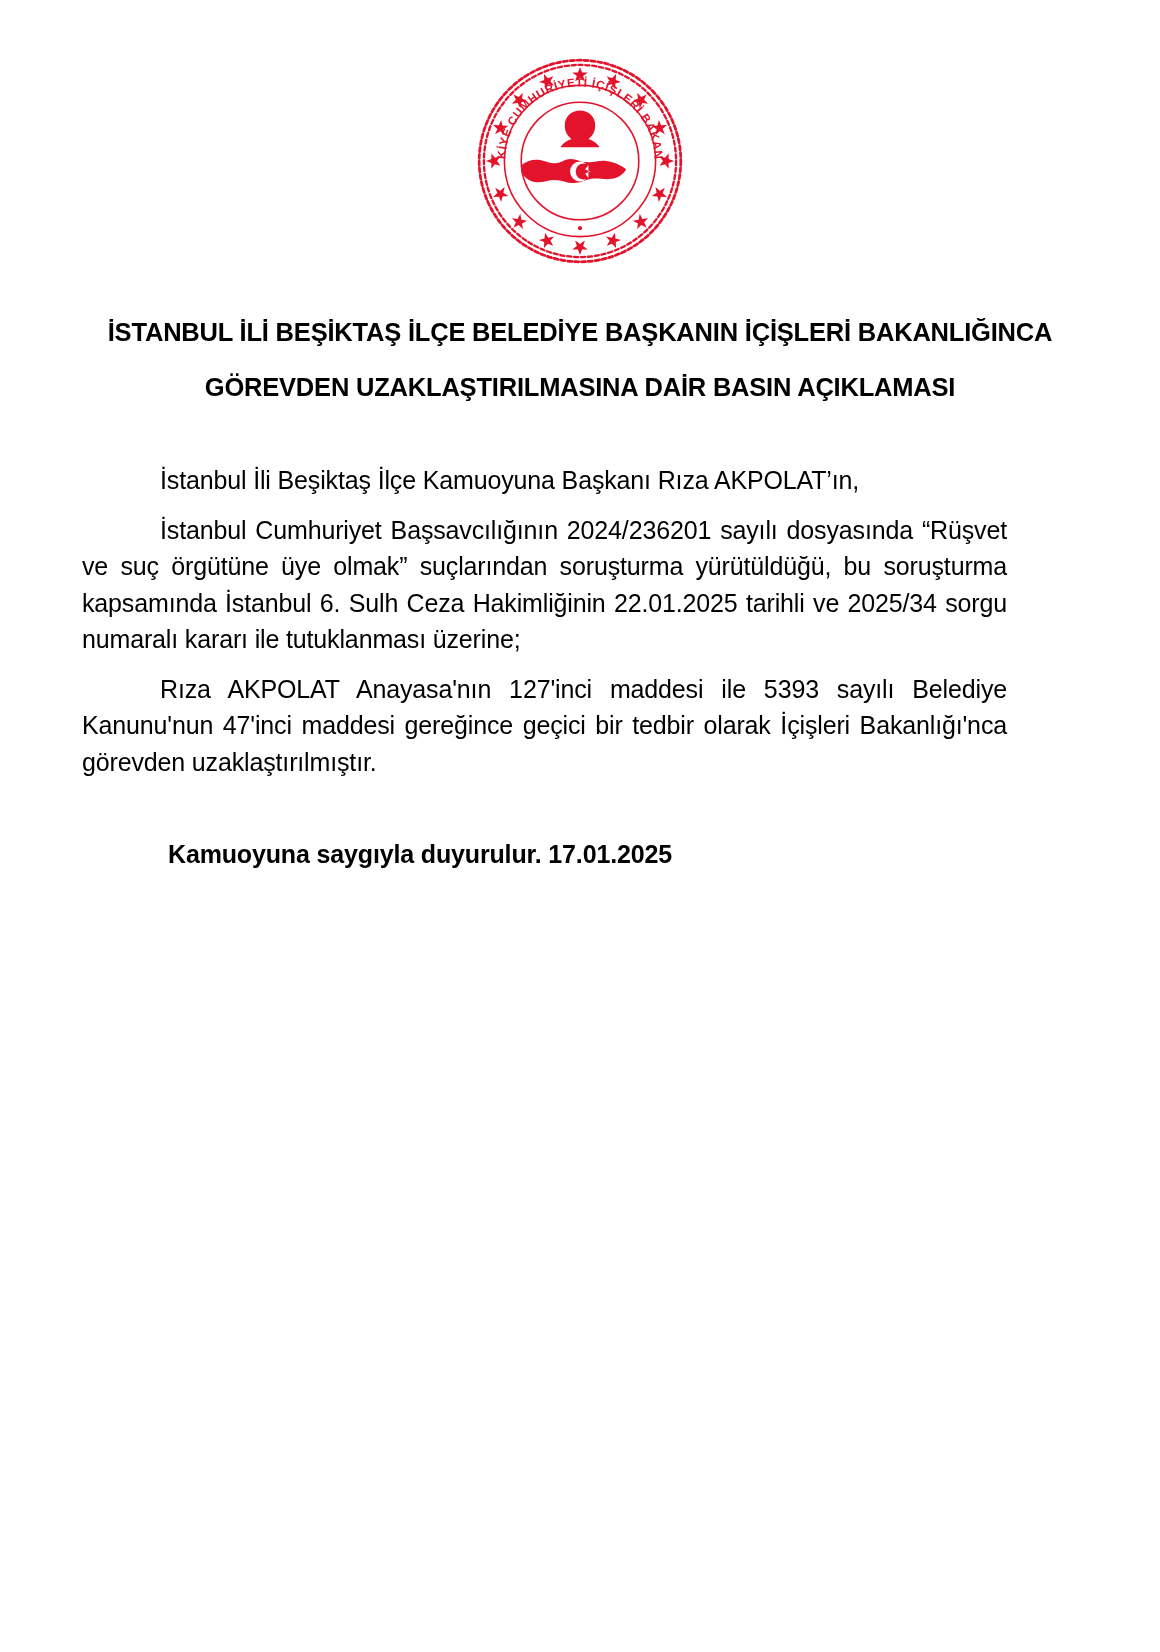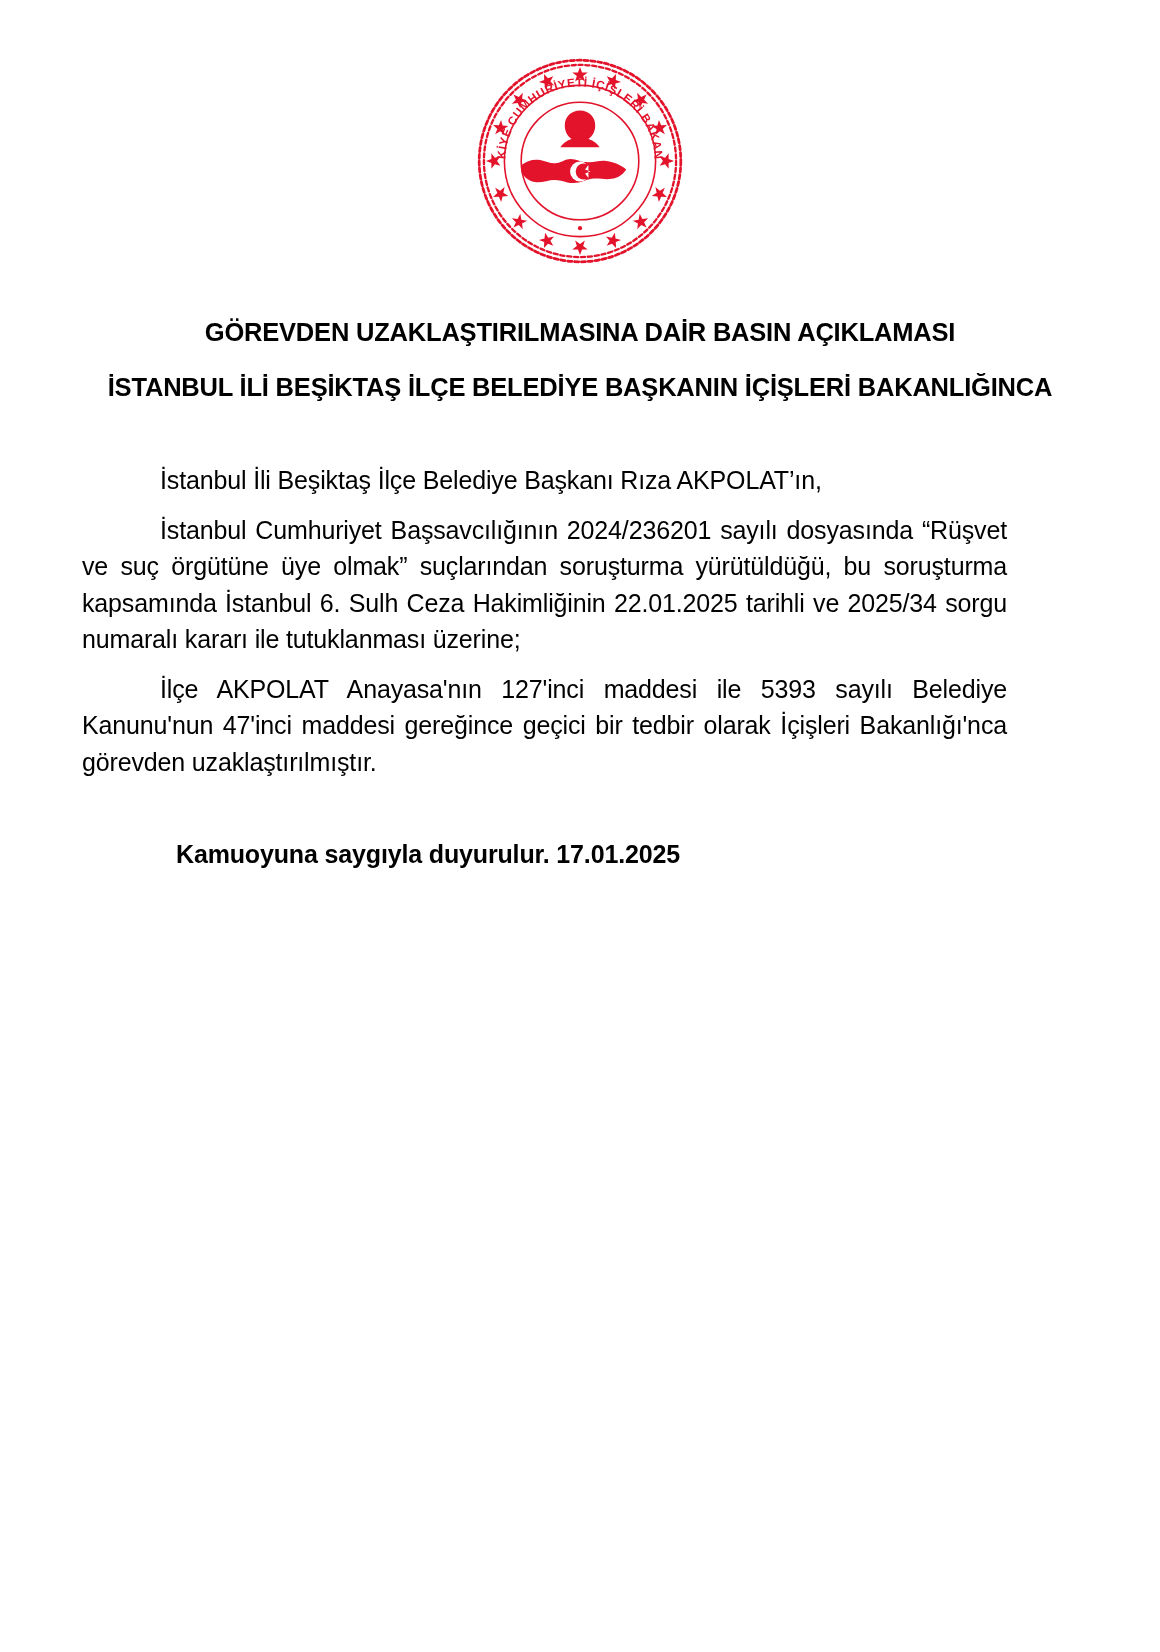--- a/index.html
+++ b/index.html
@@ -67,21 +67,21 @@
     text-indent: 78px;
     letter-spacing: -0.15px;
   }
   p.para.no-justify {
     text-align: left;
   }
   p.para + p.para {
     margin-top: 13px;
   }
   p.closing {
-    margin: 16px;
+    margin: 8px;
     margin-top: 56px;
     font-size: 25px;
     line-height: 1.46;
     font-weight: bold;
     text-indent: 78px;
     letter-spacing: -0.15px;
   }
   b { font-weight: normal; }
 </style>
 </head>
@@ -217,28 +217,28 @@
         <g>
           <circle cx="100" cy="110" r="9.5" fill="#ffffff"></circle>
           <circle cx="103.5" cy="110" r="7.6" fill="#e2132b"></circle>
           <polygon fill="#ffffff" points="110,110 104.8,111.9 108,116.3 108,110.8 108,103.7 104.8,108.1"></polygon>
         </g>
       </g>
     </svg>
   </div>
 
   <div class="title-block">
+    <div class="title-line">İSTANBUL İLİ BEŞİKTAŞ İLÇE BELEDİYE BAŞKANIN İÇİŞLERİ BAKANLIĞINCA</div>
     <div class="title-line">GÖREVDEN UZAKLAŞTIRILMASINA DAİR BASIN AÇIKLAMASI</div>
-    <div class="title-line">İSTANBUL İLİ BEŞİKTAŞ İLÇE BELEDİYE BAŞKANIN İÇİŞLERİ BAKANLIĞINCA</div>
   </div>
 
   <div class="body-block">
 
-    <p class="para no-justify"><span>İstanbul İli Beşiktaş İlçe Belediye Başkanı </span><b>Rıza AKPOLAT’ın,</b></p>
+    <p class="para no-justify"><span>İstanbul İli Beşiktaş İlçe Kamuoyuna Başkanı </span><b>Rıza AKPOLAT’ın,</b></p>
 
     <p class="para">İstanbul Cumhuriyet Başsavcılığının 2024/236201 sayılı dosyasında “Rüşvet ve suç örgütüne üye olmak” suçlarından soruşturma yürütüldüğü, bu soruşturma kapsamında İstanbul 6. Sulh Ceza Hakimliğinin 22.01.2025 tarihli ve 2025/34 sorgu numaralı kararı ile tutuklanması üzerine;</p>
 
-    <p class="para"><b>İlçe AKPOLAT</b><span> Anayasa'nın 127'inci maddesi ile 5393 sayılı Belediye Kanunu'nun 47'inci maddesi gereğince </span><b>geçici bir tedbir olarak</b><span> İçişleri Bakanlığı'nca görevden uzaklaştırılmıştır.</span></p>
+    <p class="para"><b>Rıza AKPOLAT</b><span> Anayasa'nın 127'inci maddesi ile 5393 sayılı Belediye Kanunu'nun 47'inci maddesi gereğince </span><b>geçici bir tedbir olarak</b><span> İçişleri Bakanlığı'nca görevden uzaklaştırılmıştır.</span></p>
 
     <p class="closing">Kamuoyuna saygıyla duyurulur. 17.01.2025</p>
   </div>
 
 </div>
 
 </body></html>

